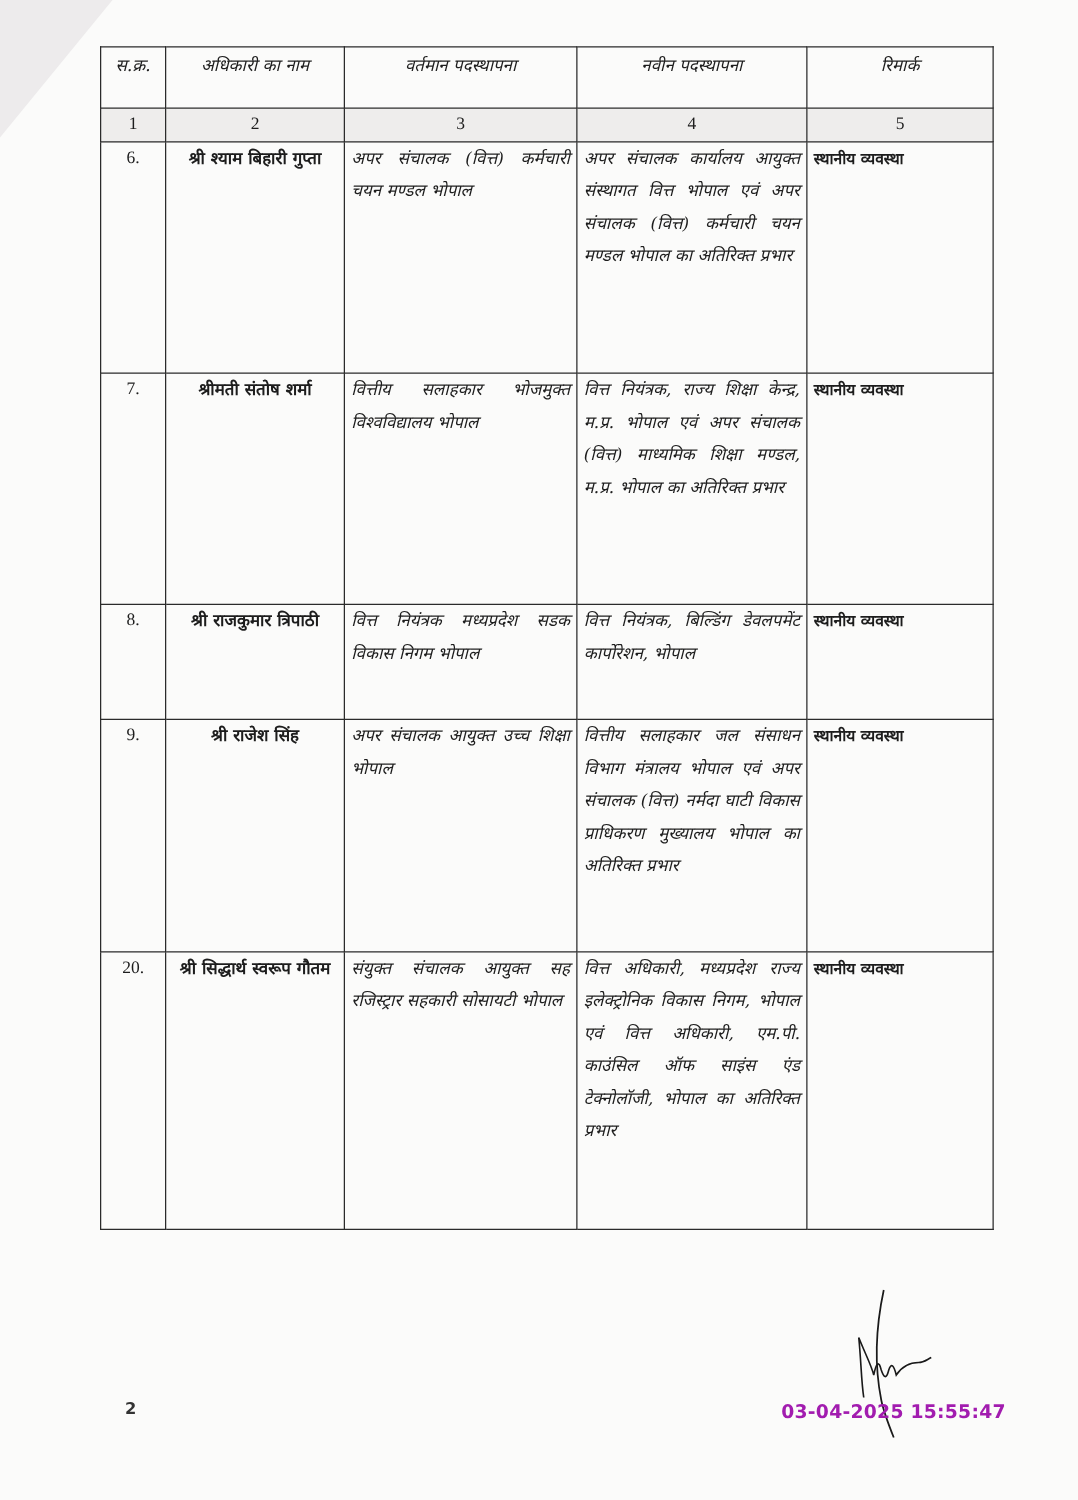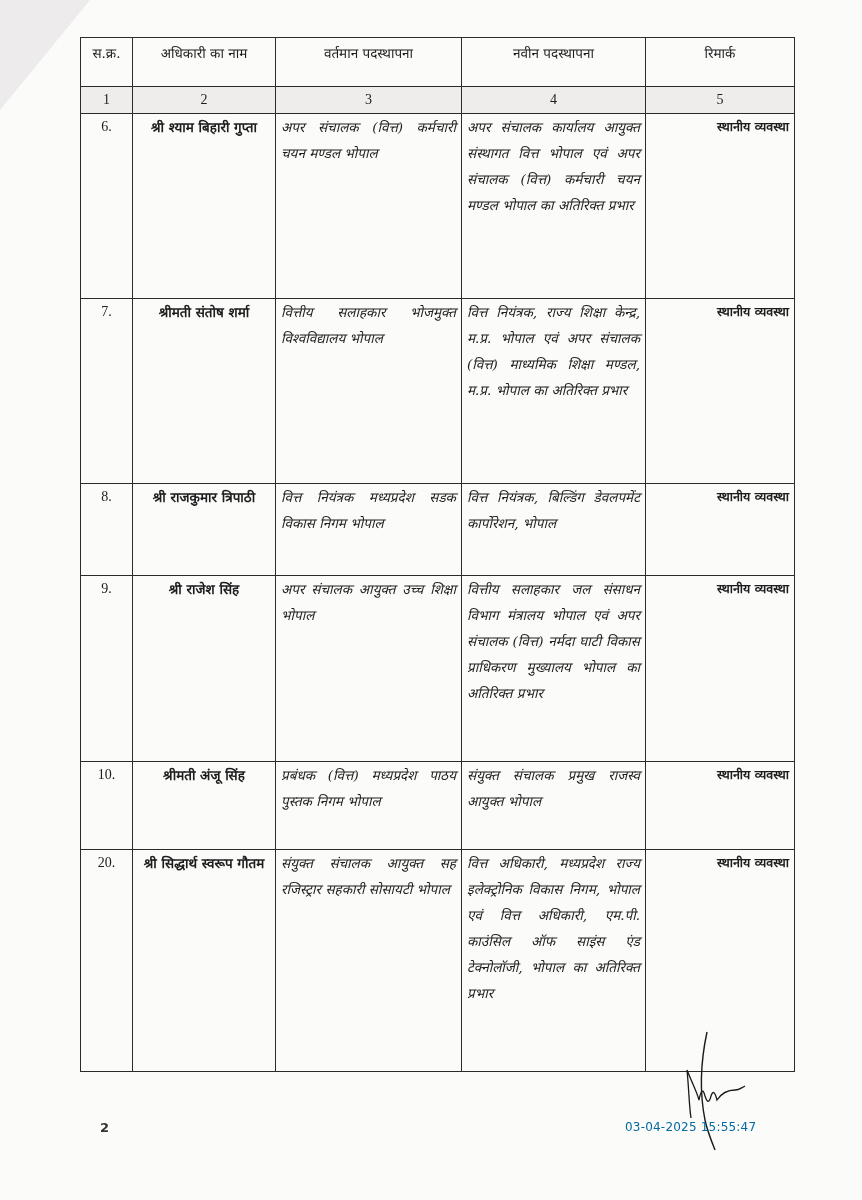--- a/index.html
+++ b/index.html
@@ -38,20 +38,21 @@
     table.doc-table td, table.doc-table th {
       border: 1.4px solid #2b2b2b;
       vertical-align: top;
       padding: 0 5px;
     }
     table.doc-table th {
       font-weight: normal;
       text-align: center;
       height: 46px;
       padding-top: 2px;
+      font-style: italic;
     }
     tr.num-row td {
       text-align: center;
       background: #eeedec;
       height: 26px;
       font-family: "Liberation Serif", serif;
       font-size: 14px;
     }
     td.sno {
       text-align: center;
@@ -61,41 +62,41 @@
     td.name {
       font-weight: bold;
       text-align: center;
     }
     td.cur, td.new {
       text-align: justify;
       text-align-last: left;
       font-style: italic;
     }
     td.remark {
-      text-align: right;
+      text-align: left;
       font-weight: bold;
       font-size: 12.5px;
     }
     .footer-page {
       position: absolute;
       left: 100px;
       top: 1120px;
       font-family: "DejaVu Sans", sans-serif;
       font-size: 13px;
       font-weight: bold;
       color: #333;
     }
     .footer-timestamp {
       position: absolute;
       left: 625px;
       top: 1120px;
       font-family: "DejaVu Sans", sans-serif;
-      font-size: 12px;
-      font-weight: normal;
-      color: #0369a1;
+      font-size: 15px;
+      font-weight: bold;
+      color: #a21caf;
       letter-spacing: 0.2px;
     }
     .signature {
       position: absolute;
       left: 675px;
       top: 1030px;
       width: 80px;
       height: 130px;
     }
   </style>
@@ -155,27 +156,20 @@
     </tr>
 
     <tr style="height:186px">
       <td class="sno">9.</td>
       <td class="name">श्री राजेश सिंह</td>
       <td class="cur">अपर संचालक आयुक्त उच्च शिक्षा भोपाल</td>
       <td class="new">वित्तीय सलाहकार जल संसाधन विभाग मंत्रालय भोपाल एवं अपर संचालक (वित्त) नर्मदा घाटी विकास प्राधिकरण मुख्यालय भोपाल का अतिरिक्त प्रभार</td>
       <td class="remark">स्थानीय व्यवस्था</td>
     </tr>
 
-    <tr style="height:88px">
-      <td class="sno">10.</td>
-      <td class="name">श्रीमती अंजू सिंह</td>
-      <td class="cur">प्रबंधक (वित्त) मध्यप्रदेश पाठय पुस्तक निगम भोपाल</td>
-      <td class="new">संयुक्त संचालक प्रमुख राजस्व आयुक्त भोपाल</td>
-      <td class="remark">स्थानीय व्यवस्था</td>
-    </tr>
 
     <tr style="height:222px">
       <td class="sno">20.</td>
       <td class="name">श्री सिद्धार्थ स्वरूप गौतम</td>
       <td class="cur">संयुक्त संचालक आयुक्त सह रजिस्ट्रार सहकारी सोसायटी भोपाल</td>
       <td class="new">वित्त अधिकारी, मध्यप्रदेश राज्य इलेक्ट्रोनिक विकास निगम, भोपाल एवं वित्त अधिकारी, एम.पी. काउंसिल ऑफ साइंस एंड टेक्नोलॉजी, भोपाल का अतिरिक्त प्रभार</td>
       <td class="remark">स्थानीय व्यवस्था</td>
     </tr>
   </tbody>
 </table>

